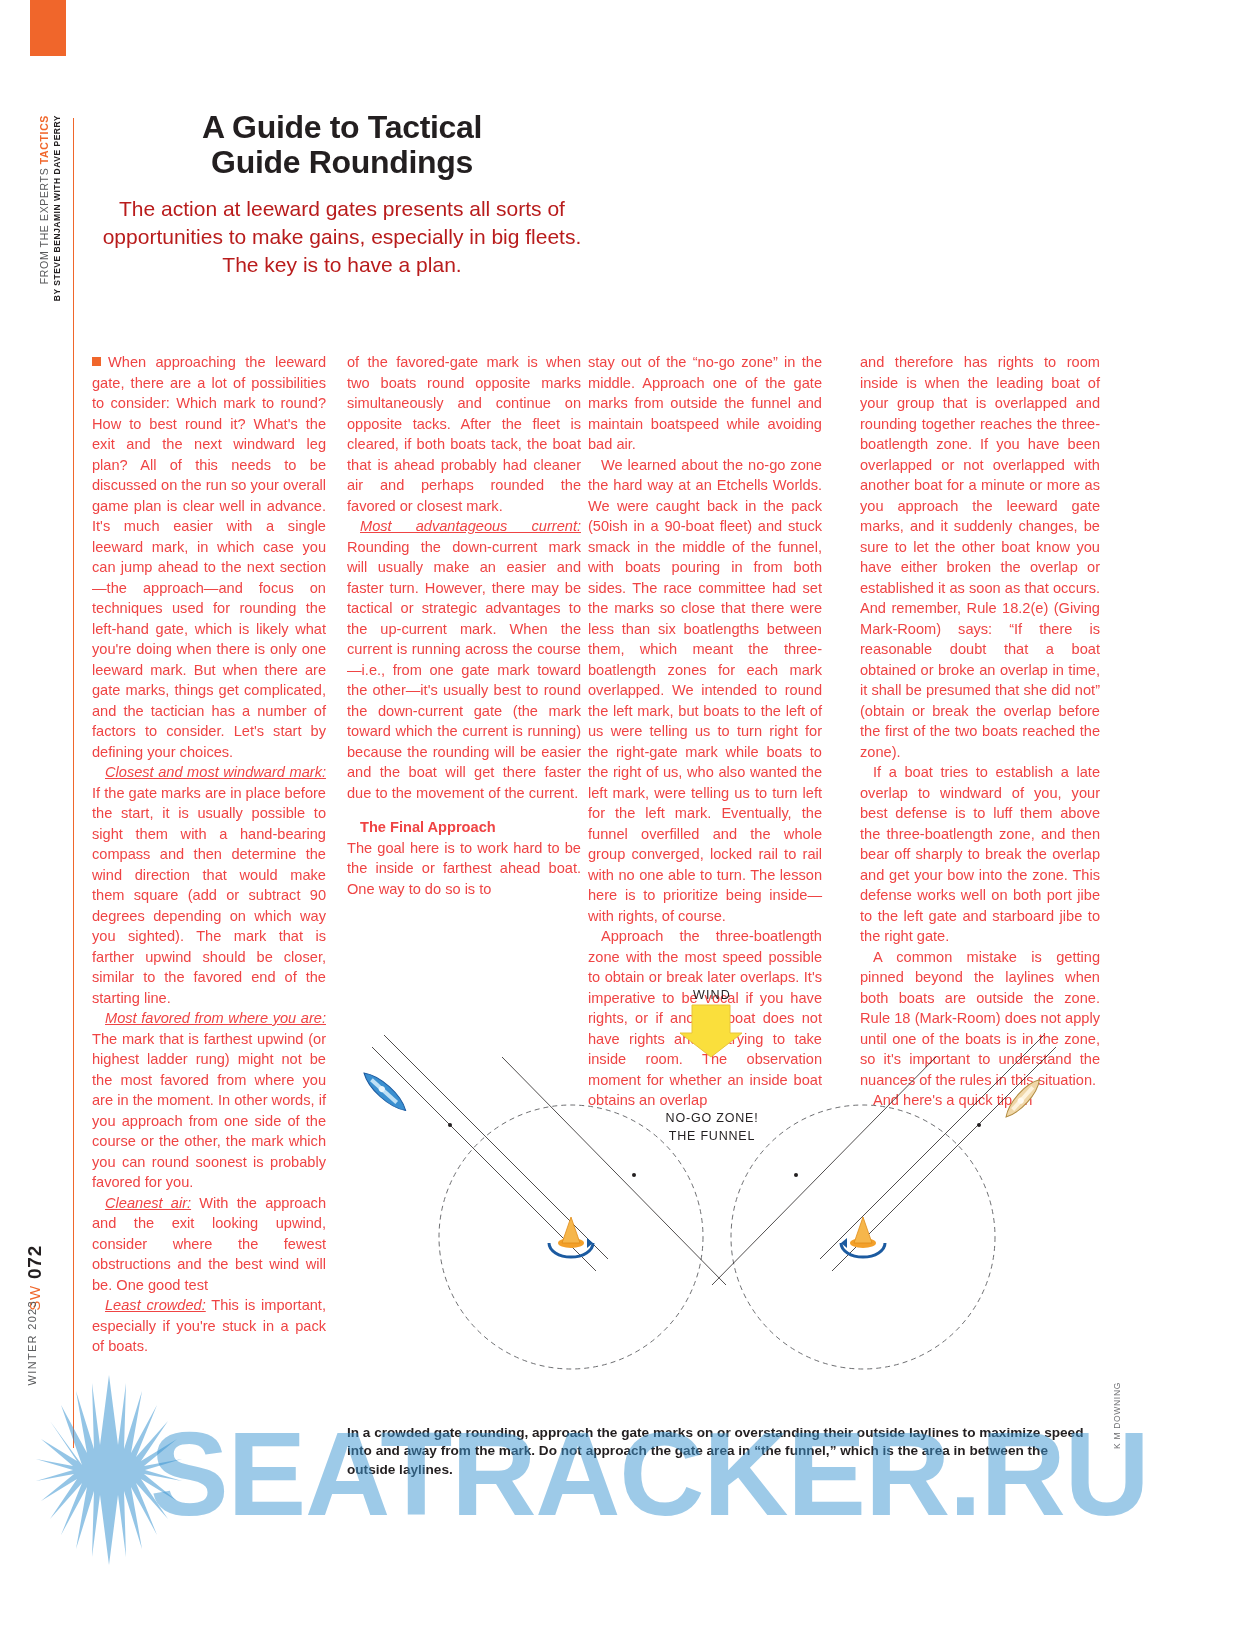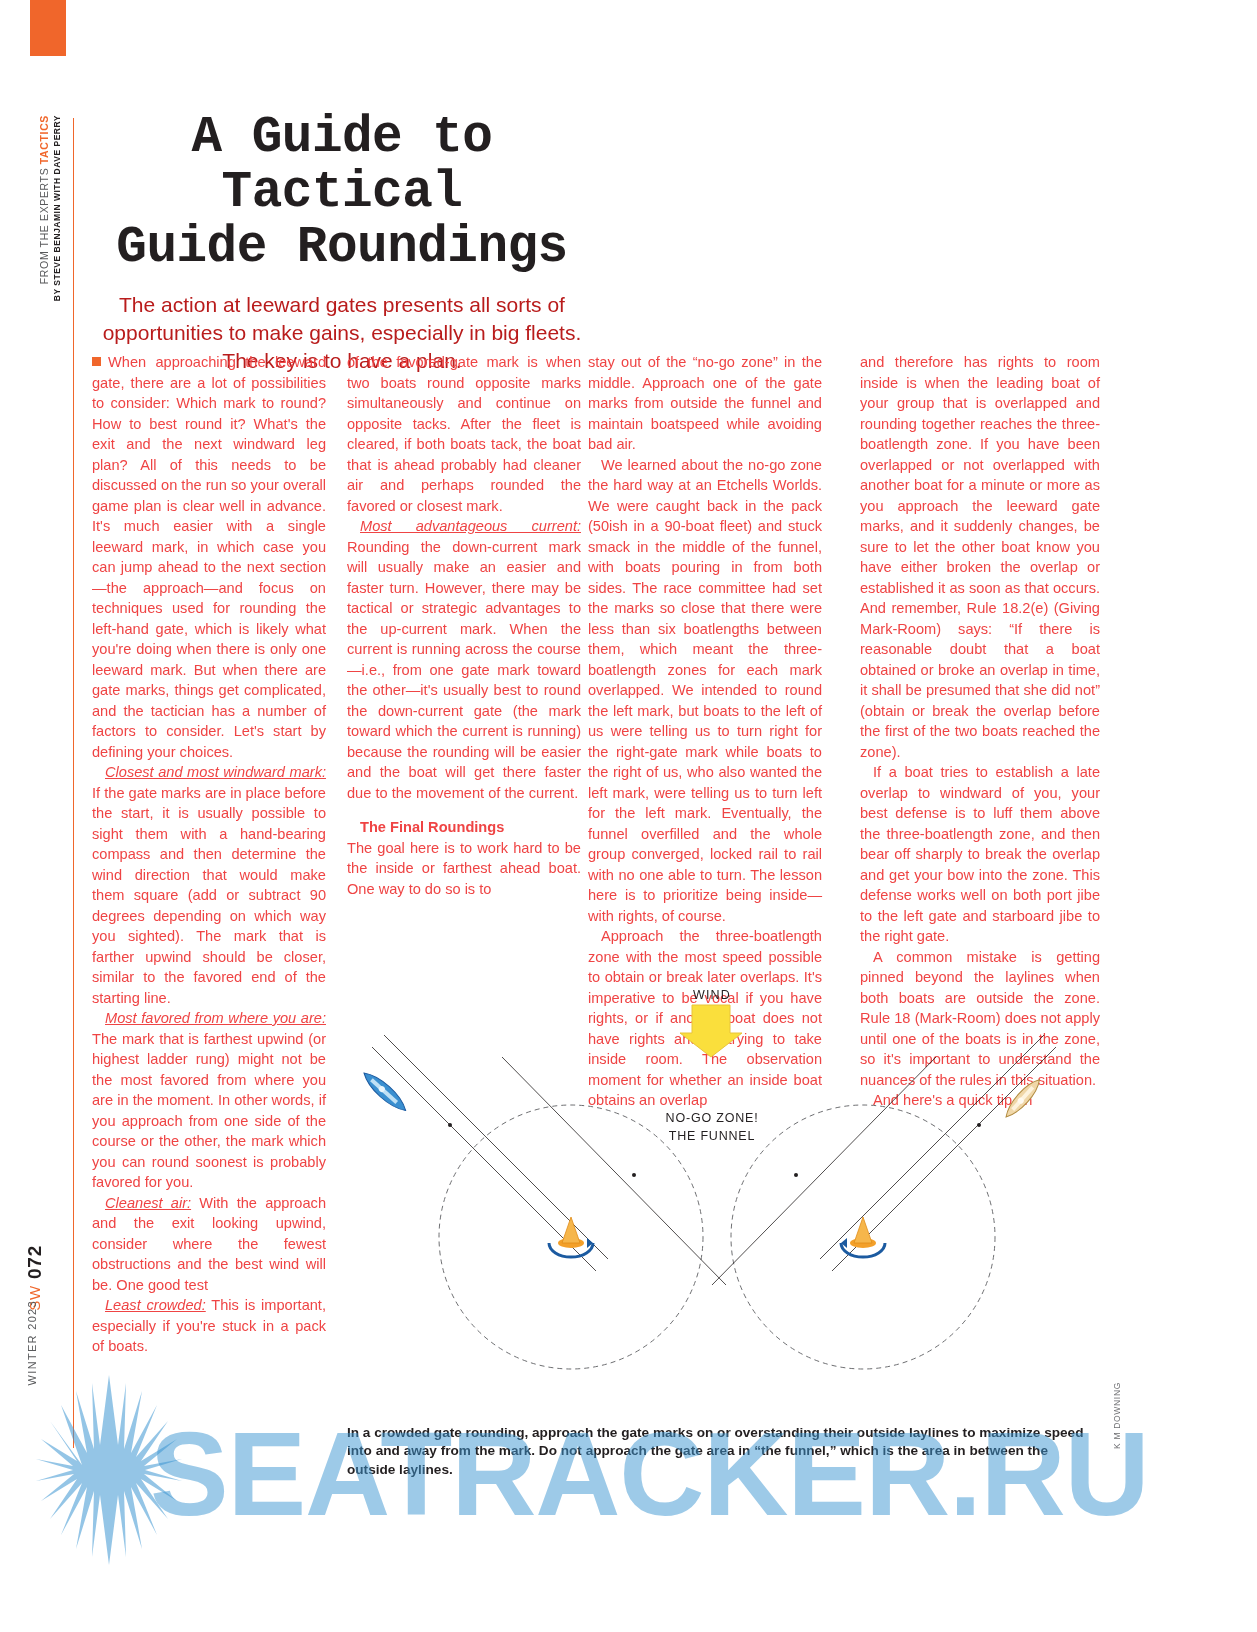--- a/index.html
+++ b/index.html
@@ -93,26 +93,26 @@
   
   .headline {
     position: absolute;
     left: 92px;
     top: 110px;
     width: 500px;
     text-align: center;
   }
   .headline h1 {
     margin: 0;
-    font-size: 51px;
+    font-size: 32px;
     line-height: 1.08;
     font-weight: 700;
     letter-spacing: -0.01em;
     color: #231f20;
-    font-family: Liberation Mono, monospace;
+    font-family: Liberation Sans, sans-serif;
   }
   .deck {
     margin: 16px 0 0 0;
     font-size: 21px;
     line-height: 1.32;
     color: #b91c1c;
     font-weight: 400;
   }
 
   
@@ -245,21 +245,21 @@
     <p class="first noindent"><span class="sq"></span><span>When approaching the leeward gate, there are a lot of possibilities to consider: Which mark to round? How to best round it? What's the exit and the next windward leg plan? All of this needs to be discussed on the run so your overall game plan is clear well in advance. It's much easier with a single leeward mark, in which case you can jump ahead to the next section—the approach—and focus on techniques used for rounding the left-hand gate, which is likely what you're doing when there is only one leeward mark. But when there are gate marks, things get complicated, and the tactician has a number of factors to consider. Let's start by defining your choices.</span></p>
     <p><span class="u">Closest and most windward mark:</span><span> If the gate marks are in place before the start, it is usually possible to sight them with a hand-bearing compass and then determine the wind direction that would make them square (add or subtract 90 degrees depending on which way you sighted). The mark that is farther upwind should be closer, similar to the favored end of the starting line.</span></p>
     <p><span class="u">Most favored from where you are:</span><span> The mark that is farthest upwind (or highest ladder rung) might not be the most favored from where you are in the moment. In other words, if you approach from one side of the course or the other, the mark which you can round soonest is probably favored for you.</span></p>
     <p><span class="u">Cleanest air:</span><span> With the approach and the exit looking upwind, consider where the fewest obstructions and the best wind will be. One good test</span></p>
     <p><span class="u">Least crowded:</span><span> This is important, especially if you're stuck in a pack of boats.</span></p>
   </div>
 
   <div class="col" id="col2">
     <p class="first noindent">of the favored-gate mark is when two boats round opposite marks simultaneously and continue on opposite tacks. After the fleet is cleared, if both boats tack, the boat that is ahead probably had cleaner air and perhaps rounded the favored or closest mark.</p>
     <p><span class="u">Most advantageous current:</span><span> Rounding the down-current mark will usually make an easier and faster turn. However, there may be tactical or strategic advantages to the up-current mark. When the current is running across the course—i.e., from one gate mark toward the other—it's usually best to round the down-current gate (the mark toward which the current is running) because the rounding will be easier and the boat will get there faster due to the movement of the current.</span></p>
-    <p class="subhead" style="margin-top:14px">The Final Roundings</p>
+    <p class="subhead" style="margin-top:14px">The Final Approach</p>
     <p class="noindent">The goal here is to work hard to be the inside or farthest ahead boat. One way to do so is to</p>
   </div>
 
   <div class="col" id="col3">
     <p class="first noindent">stay out of the “no-go zone” in the middle. Approach one of the gate marks from outside the funnel and maintain boatspeed while avoiding bad air.</p>
     <p>We learned about the no-go zone the hard way at an Etchells Worlds. We were caught back in the pack (50ish in a 90-boat fleet) and stuck smack in the middle of the funnel, with boats pouring in from both sides. The race committee had set the marks so close that there were less than six boatlengths between them, which meant the three-boatlength zones for each mark overlapped. We intended to round the left mark, but boats to the left of us were telling us to turn right for the right-gate mark while boats to the right of us, who also wanted the left mark, were telling us to turn left for the left mark. Eventually, the funnel overfilled and the whole group converged, locked rail to rail with no one able to turn. The lesson here is to prioritize being inside—with rights, of course.</p>
     <p>Approach the three-boatlength zone with the most speed possible to obtain or break later overlaps. It's imperative to be vocal if you have rights, or if another boat does not have rights and is trying to take inside room. The observation moment for whether an inside boat obtains an overlap</p>
   </div>
 
   <div class="col" id="col4">

